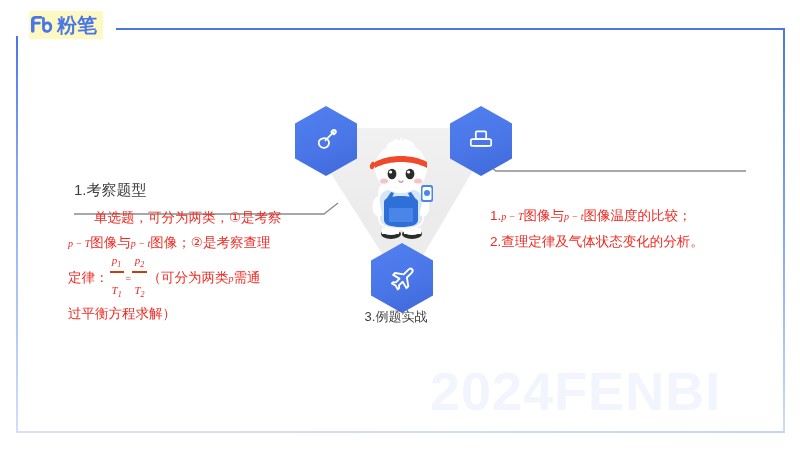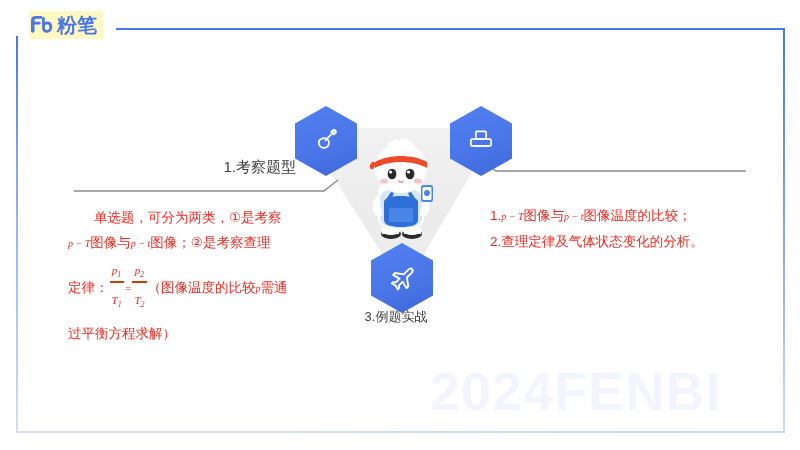--- a/index.html
+++ b/index.html
@@ -104,21 +104,21 @@
   .head-block { position: absolute; z-index: 5; }
   .head-left { left: 74px; top: 157px; width: 268px; }
   .head-right { left: 478px; top: 157px; width: 268px; }
   .head-label {
     font-size: 15px;
     color: #404040;
     font-weight: 500;
     line-height: 20px;
     white-space: nowrap;
   }
-  .head-left .head-label { text-align: right; padding-right: 46px; }
+  .head-left .head-label { text-align: left; padding-right: 46px; margin-top: 23px; }
   .head-right .head-label { text-align: center; padding-left: 40px; }
   .rule-wrap { position: relative; height: 16px; margin-top: 1px; }
   .rule-wrap svg { position:absolute; left:0; top:0; display:block; }
 
   
   .body-copy {
     position: absolute;
     color: #ee2a22;
     font-size: 13.5px;
     line-height: 25px;
@@ -136,21 +136,21 @@
   }
   .frac {
     display: inline-flex;
     flex-direction: column;
     align-items: center;
     vertical-align: middle;
     font-family: "Liberation Serif", "DejaVu Serif", serif;
     font-style: italic;
     font-size: 11px;
     line-height: 11px;
-    margin: 10px 1px;
+    margin: 0 1px;
     position: relative;
     top: -1px;
   }
   .frac .num { padding: 0 2px 1px 2px; }
   .frac .den { padding: 12px 2px 0 2px; border-top: 2px solid #c2410c; }
   .sub { font-size: 8px; vertical-align: sub; }
 
   
   .hex-caption {
     position: absolute;
@@ -284,21 +284,21 @@
 
   <div class="body-copy copy-left">
     <div class="line indent">单选题，可分为两类，①是考察</div>
     <div class="line"><span class="ital">p − T</span><span>图像与</span><span class="ital">p − t</span><span>图像；②是考察查理</span></div>
     <div class="line"><span>定律：</span><span class="frac">
           <span class="num"><span>p</span><span class="sub">1</span></span>
           <span class="den"><span>T</span><span class="sub">1</span></span>
         </span><span class="ital">=</span><span class="frac">
           <span class="num"><span>p</span><span class="sub">2</span></span>
           <span class="den"><span>T</span><span class="sub">2</span></span>
-        </span><span>（图像温度的比较</span><span class="ital">p</span><span>需通</span></div>
+        </span><span>（可分为两类</span><span class="ital">p</span><span>需通</span></div>
     <div class="line">过平衡方程求解）</div>
   </div>
 
   <div class="head-block head-right">
     <div class="rule-wrap">
       <svg width="268" height="16" viewBox="0 0 268 16">
         <path d="M268 13 L18 13 L4 2" stroke="#8c8c8c" stroke-width="1.4" fill="none"></path>
       </svg>
     </div>
   </div>

